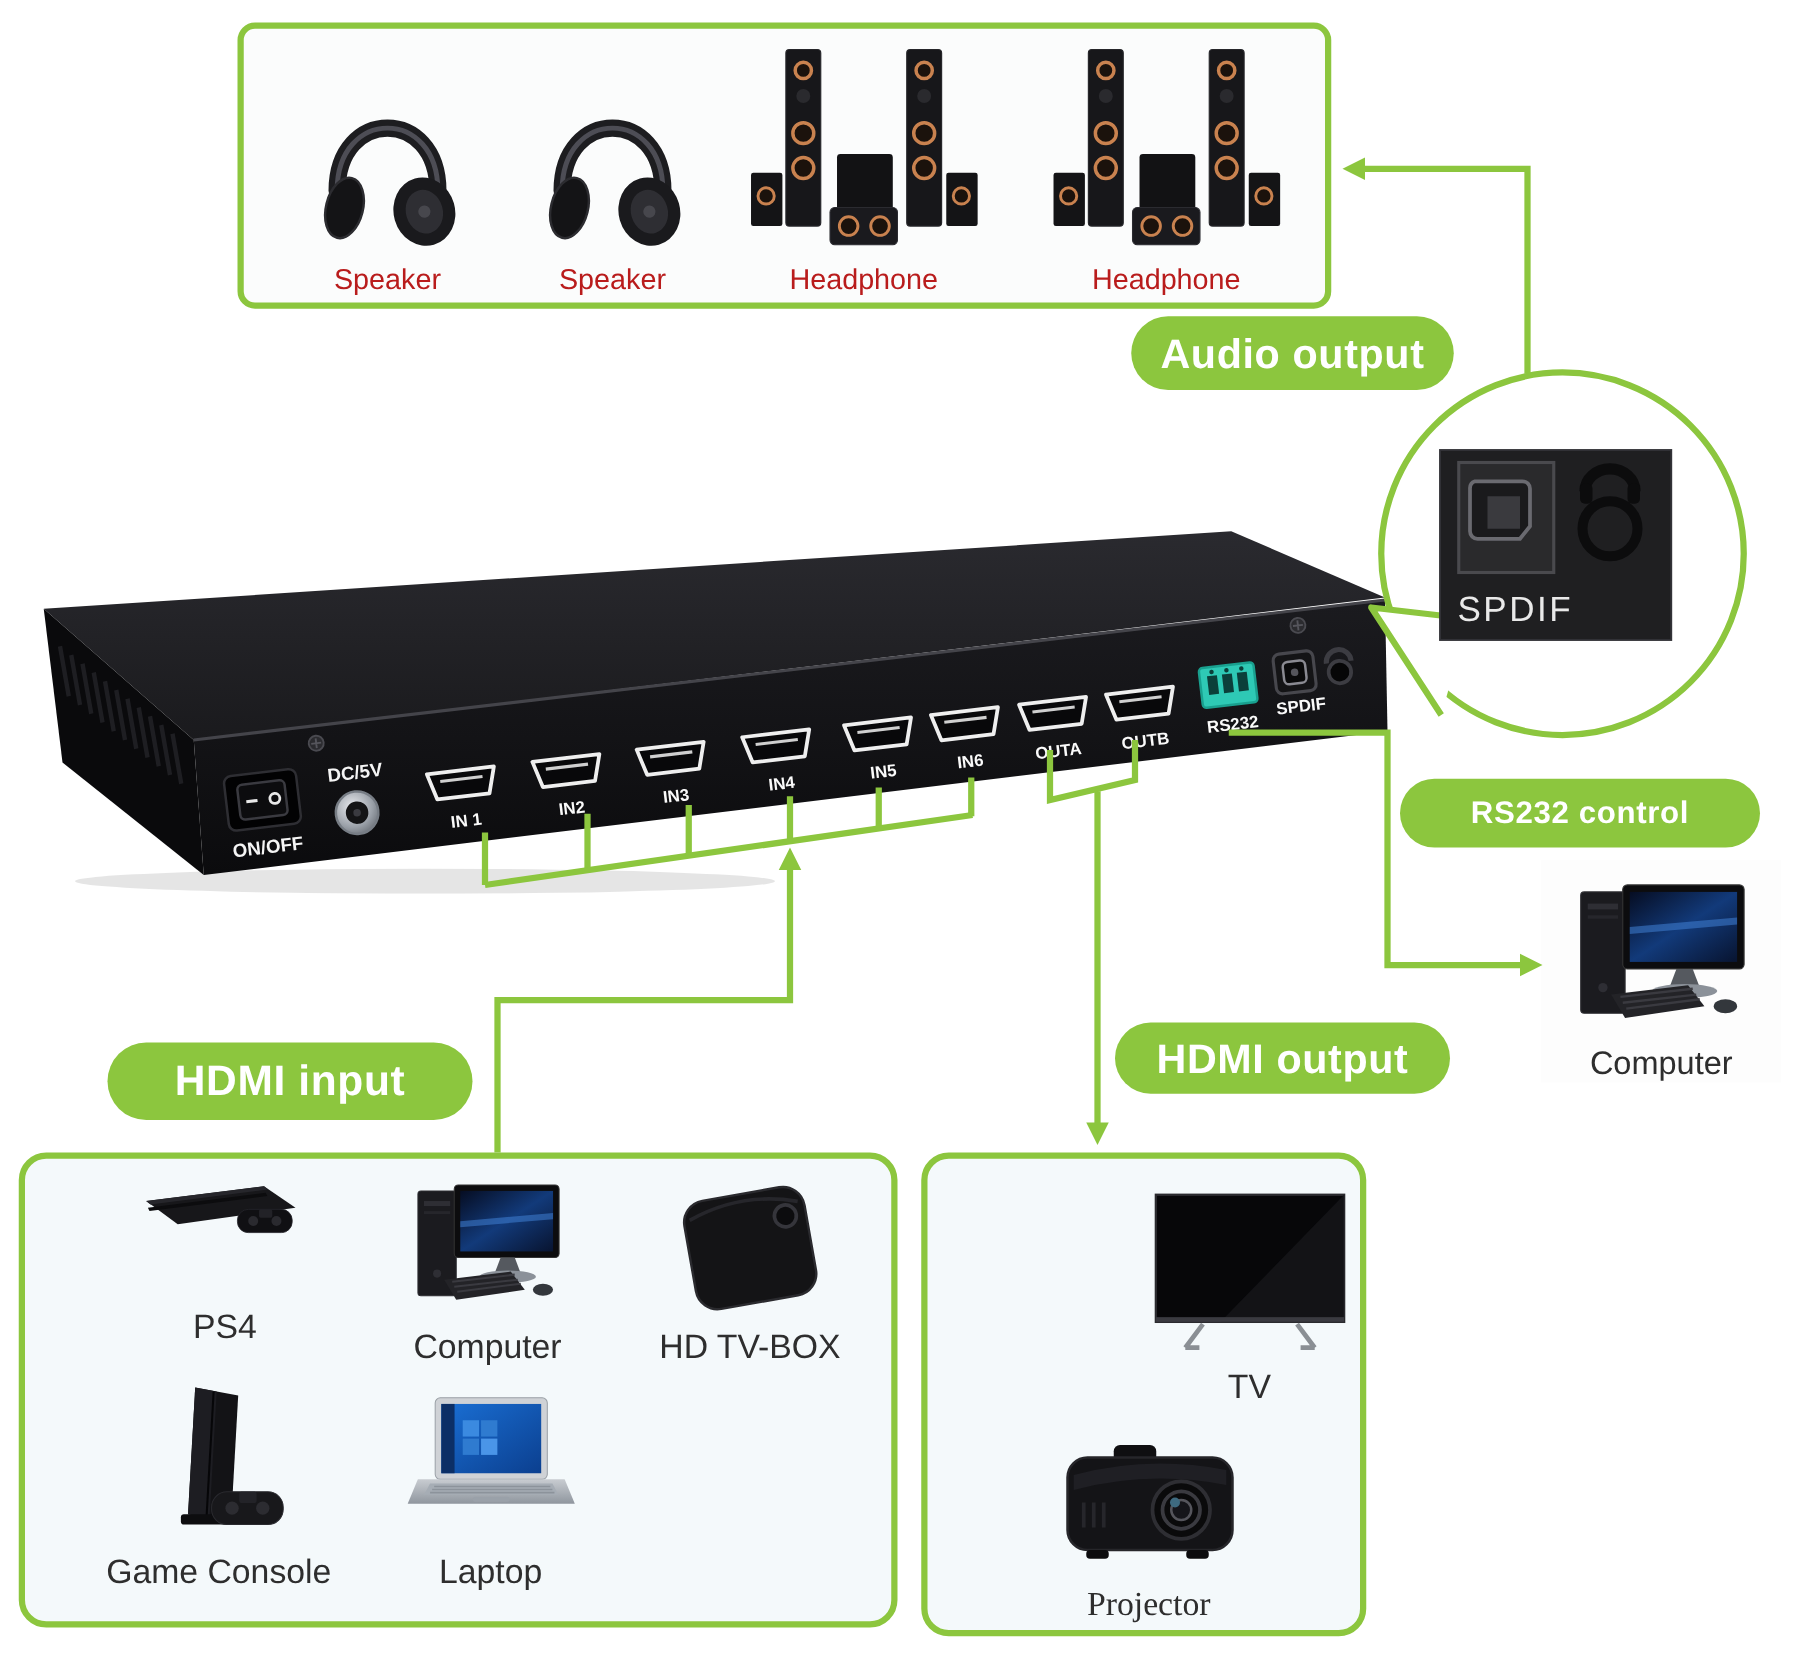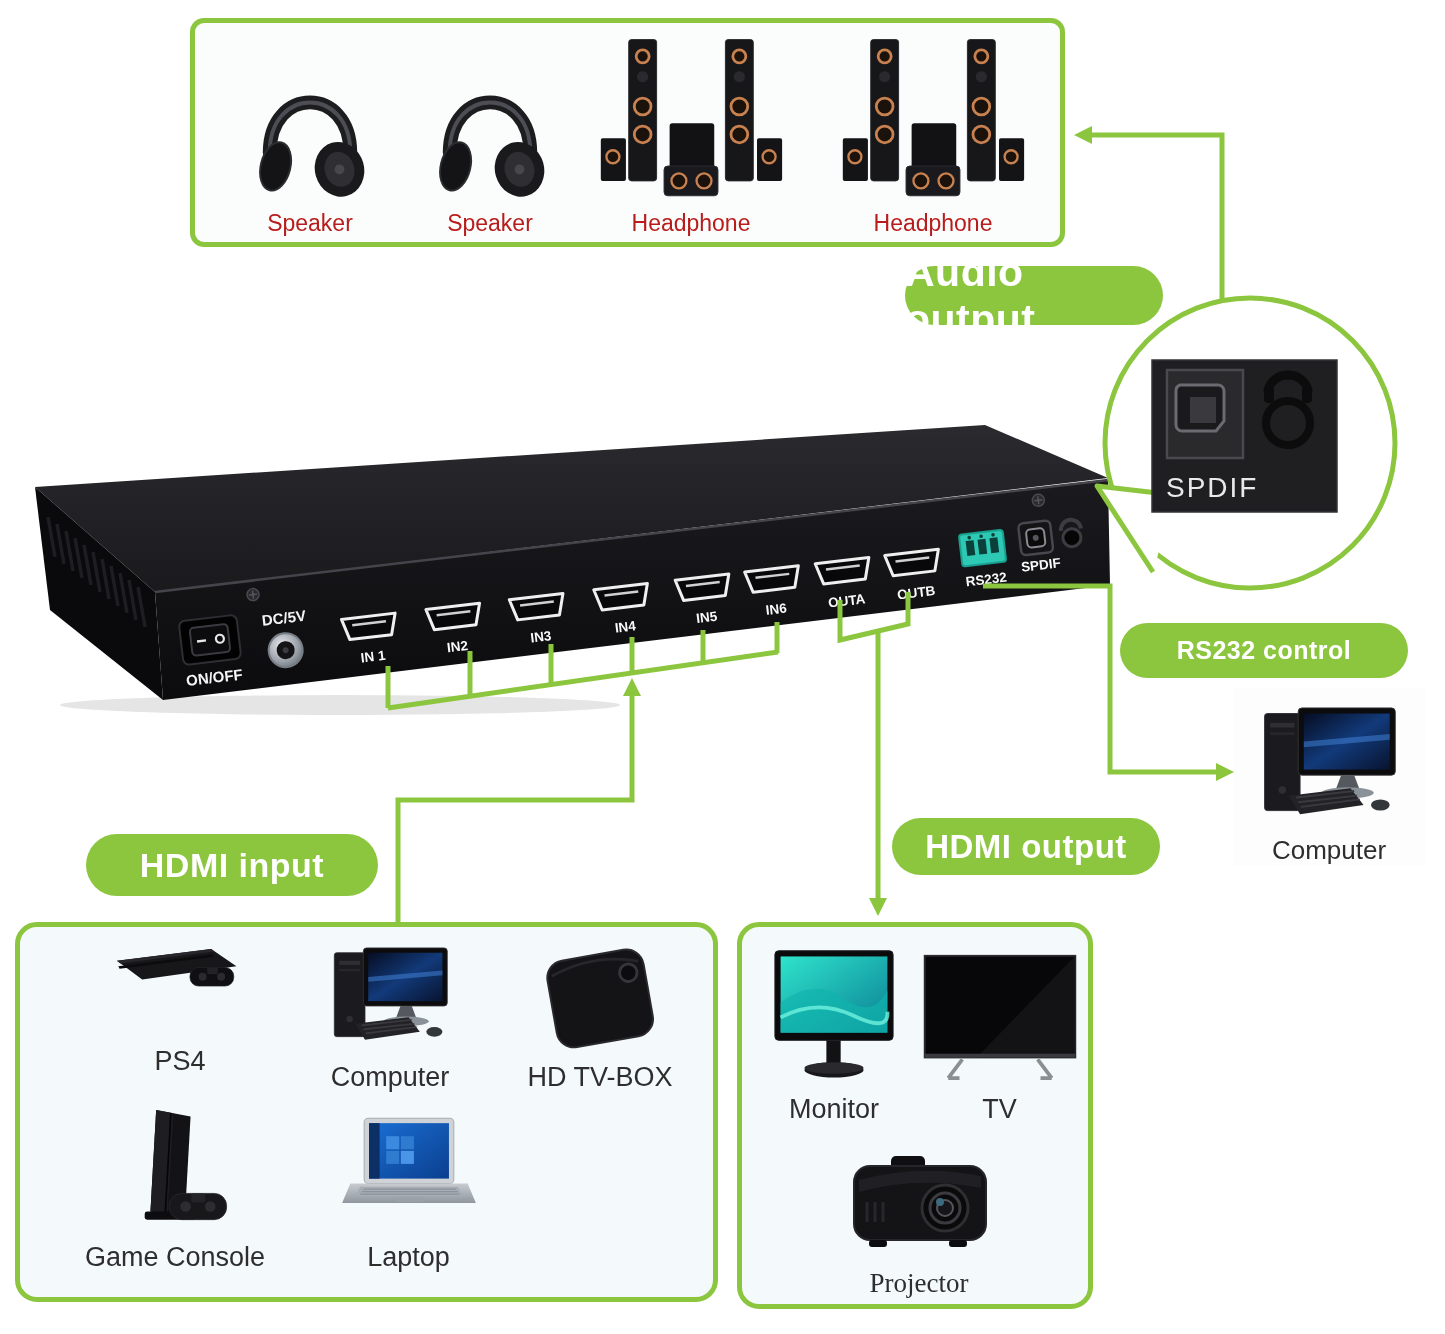--- a/index.html
+++ b/index.html
@@ -104,21 +104,21 @@
         <circle cx="189" cy="132" r="7" fill="#1b120c" stroke="#c9824f" stroke-width="2.5"></circle>
         <rect x="82" y="96" width="48" height="60" rx="3" fill="#121214"></rect>
         <rect x="76" y="142" width="58" height="32" rx="4" fill="#1a1a1e" stroke="#2b2b30"></rect>
         <circle cx="92" cy="158" r="8" fill="#1b120c" stroke="#c9824f" stroke-width="2.5"></circle>
         <circle cx="119" cy="158" r="8" fill="#1b120c" stroke="#c9824f" stroke-width="2.5"></circle>
       </svg>
       <div class="lbl">Headphone</div>
     </div>
   </div>
 
-  <div class="pill" style="left:905px;top:266px;width:258px;height:59px;font-size:41px;">Audio output</div>
+  <div class="pill" style="left:905px;top:253px;width:258px;height:59px;font-size:33px;">Audio output</div>
   <div class="pill" style="left:1120px;top:623px;width:288px;height:55px;font-size:25px;">RS232 control</div>
   <div class="pill" style="left:86px;top:834px;width:292px;height:62px;font-size:34px;">HDMI input</div>
   <div class="pill" style="left:892px;top:818px;width:268px;height:57px;font-size:33px;">HDMI output</div>
 
   <svg class="device" width="1120" height="310" viewBox="0 0 1120 310">
     <defs>
       <linearGradient id="topg" x1="0" y1="0" x2="0" y2="1">
         <stop offset="0" stop-color="#2a2a2f"></stop>
           <stop offset="1" stop-color="#1a1a1d"></stop>
       </linearGradient>
@@ -351,21 +351,21 @@
         <rect x="38" y="130" width="62" height="10" rx="3" fill="#0d0d0f"></rect>
         <g>
           <rect x="68" y="108" width="70" height="32" rx="15" fill="#18181b" stroke="#2a2a2f"></rect>
           <circle cx="88" cy="124" r="6.5" fill="#2c2c31"></circle>
           <circle cx="118" cy="124" r="6.5" fill="#2c2c31"></circle>
           <rect x="95" y="108" width="17" height="11" rx="2" fill="#232328"></rect>
         </g>
       </svg>
       <div class="lbl">Game Console</div>
     </div>
-    <div class="cell" style="left:296px;top:188px;width:185px;height:158px;gap:15px;">
+    <div class="cell" style="left:280px;top:188px;width:185px;height:158px;gap:15px;">
       <svg width="180" height="124" viewBox="0 0 180 130">
         <defs>
           <linearGradient id="wing" x1="0" y1="0" x2="1" y2="1">
             <stop offset="0" stop-color="#1a6fd4"></stop>
               <stop offset="1" stop-color="#0b3f8f"></stop>
           </linearGradient>
           <linearGradient id="silverg" x1="0" y1="0" x2="0" y2="1">
             <stop offset="0" stop-color="#c8ccd1"></stop>
               <stop offset="1" stop-color="#8f969e"></stop>
           </linearGradient>
@@ -381,38 +381,20 @@
         <polygon points="18,84 162,84 172,108 8,108" fill="url(#silverg)"></polygon>
         <polygon points="30,88 150,88 156,99 24,99" fill="#a6adb5"></polygon>
         <path d="M34,91 L148,91 M32,94 L150,94 M30,97 L152,97" stroke="#8c939b" stroke-width="1.5"></path>
         <rect x="72" y="101" width="36" height="5" rx="2" fill="#9aa1a9"></rect>
       </svg>
       <div class="lbl">Laptop</div>
     </div>
   </div>
 
   <div class="io-box" style="left:737px;top:922px;width:356px;height:387px;">
-    <div class="cell" style="left:12px;top:18px;width:160px;height:180px;">
-      <svg width="136" height="146" viewBox="0 0 140 150">
-        <defs>
-          <linearGradient id="tealg" x1="0" y1="0" x2="1" y2="1">
-            <stop offset="0" stop-color="#2fe3cc"></stop>
-              <stop offset="1" stop-color="#0a7f93"></stop>
-          </linearGradient>
-        </defs>
-        <rect x="8" y="6" width="124" height="94" rx="4" fill="#0b0b0d" stroke="#1e1e21"></rect>
-        <rect x="14" y="12" width="112" height="80" fill="url(#tealg)"></rect>
-        <path d="M14,60 Q50,34 80,56 T126,48 L126,92 L14,92 Z" fill="#11b3ad" opacity="0.7"></path>
-        <path d="M14,76 Q52,56 90,74 T126,70" stroke="#6ff2de" stroke-width="4" fill="none" opacity="0.8"></path>
-        <rect x="62" y="100" width="15" height="26" fill="#121215"></rect>
-        <ellipse cx="70" cy="131" rx="31" ry="8" fill="#18181b"></ellipse>
-        <ellipse cx="70" cy="129" rx="31" ry="6" fill="#2a2a2e"></ellipse>
-      </svg>
-      <div class="lbl">Monitor</div>
-    </div>
     <div class="cell" style="left:170px;top:18px;width:175px;height:180px;">
       <svg width="160" height="142" viewBox="0 0 170 150">
         <rect x="5" y="10" width="160" height="108" fill="#070709" stroke="#2a2a2e" stroke-width="2"></rect>
         <polygon points="165,10 165,118 60,118" fill="#151519" opacity="0.85"></polygon>
         <rect x="5" y="114" width="160" height="4" fill="#3a3a40"></rect>
         <path d="M45,120 L30,140 M42,140 L30,140" stroke="#8a8f94" stroke-width="4" fill="none"></path>
         <path d="M125,120 L140,140 M128,140 L140,140" stroke="#8a8f94" stroke-width="4" fill="none"></path>
       </svg>
       <div class="lbl">TV</div>
     </div>

